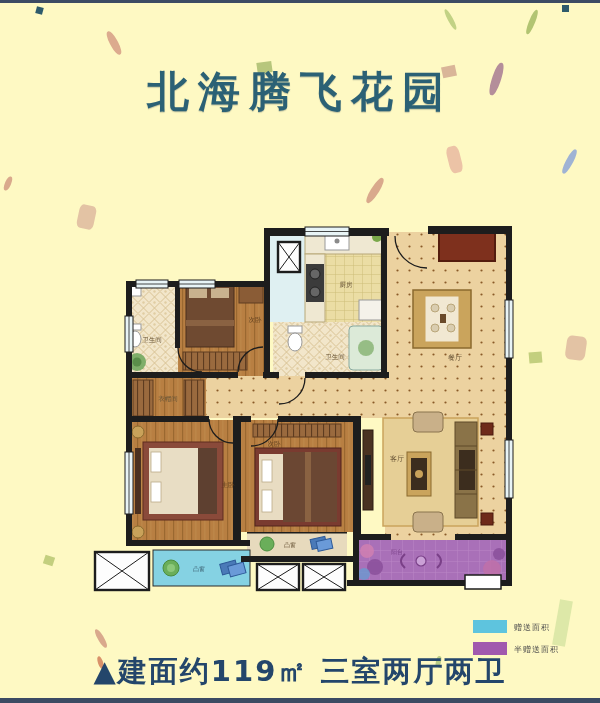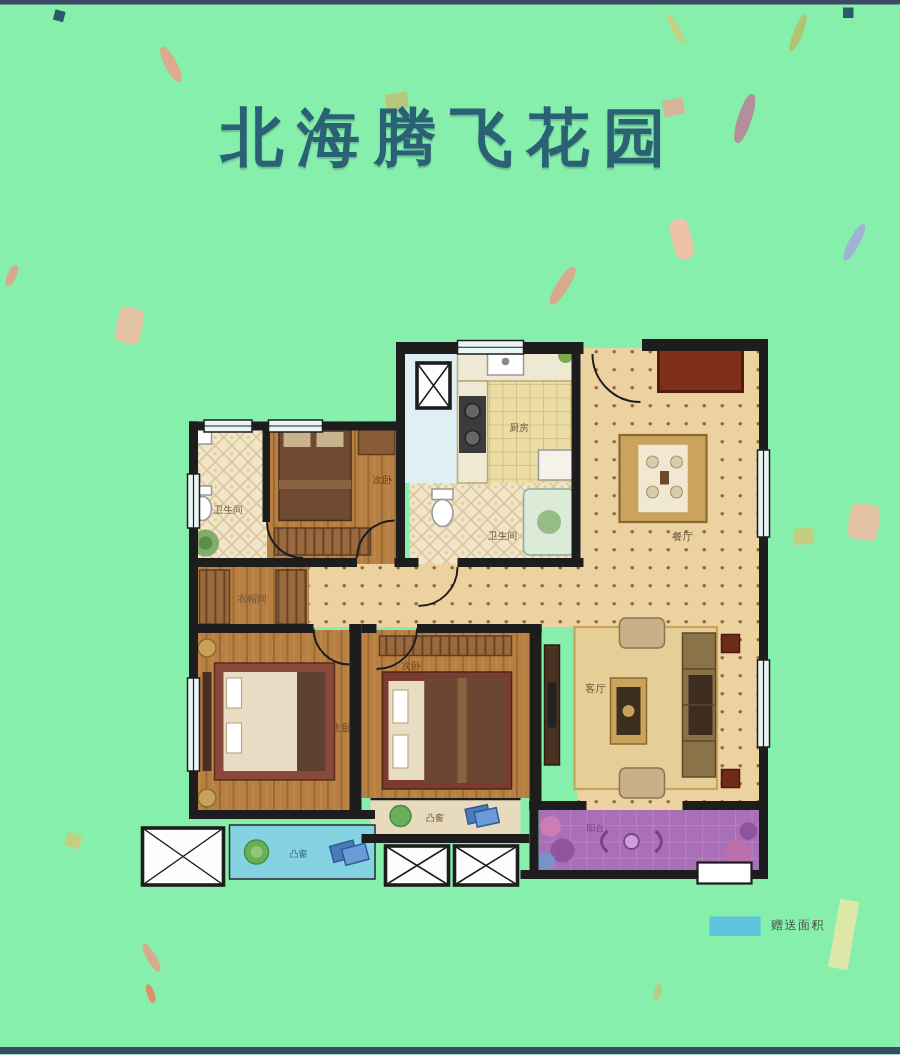--- a/index.html
+++ b/index.html
@@ -1,24 +1,24 @@
 <!DOCTYPE html>
 <html><head>
 <meta charset="utf-8">
 <style>
   html,body{margin:0;padding:0;}
   body{font-family:"DejaVu Sans","Liberation Sans",sans-serif;}
-  #stage{position:relative;width:600px;height:703px;background:#86efac;overflow:hidden;}
+  #stage{position:relative;width:600px;height:703px;background:#fef9c3;overflow:hidden;}
   .edgebar{position:absolute;left:0;width:600px;background:#3c4b63;}
   .title-line{position:absolute;left:0;width:600px;text-align:center;
     font-weight:700;font-size:42px;letter-spacing:9px;color:#2b6175;
     text-shadow:0 1px 1px rgba(20,40,60,.25);white-space:nowrap;}
   #plan{position:absolute;left:83px;top:220px;}
   .legend{position:absolute;left:473px;top:611px;}
-  .legend-row{display:flex;align-items:flex-start;height:22px;}
+  .legend-row{display:flex;align-items:flex-end;height:22px;}
   .legend-swatch{width:34px;height:13px;display:inline-block;}
   .legend-label{font-size:8px;color:#4c4c4c;margin-left:7px;letter-spacing:1px;white-space:nowrap;}
   .caption{position:absolute;left:0;top:652px;width:600px;text-align:center;
     font-size:29px;font-weight:600;color:#24466b;letter-spacing:2px;white-space:nowrap;}
   .cf{position:absolute;}
 </style>
 </head>
 <body>
 
 <div id="stage">
@@ -281,16 +281,21 @@
       <text x="116" y="351" font-size="6" fill="#3d6375">凸窗</text>
       <text x="207" y="327" font-size="6">凸窗</text>
     </g>
   </svg>
 
   <div class="legend">
     <div class="legend-row">
       <span class="legend-swatch" style="background-color: rgb(94, 196, 222);"></span>
       <span class="legend-label">赠送面积</span>
     </div>
+    <div class="legend-row">
+      <span class="legend-swatch" style="background-color: rgb(161, 89, 174);"></span>
+      <span class="legend-label">半赠送面积</span>
+    </div>
   </div>
 
+  <div class="caption">▲建面约119㎡ 三室两厅两卫</div>
 
 </div>
 
 </body></html>

